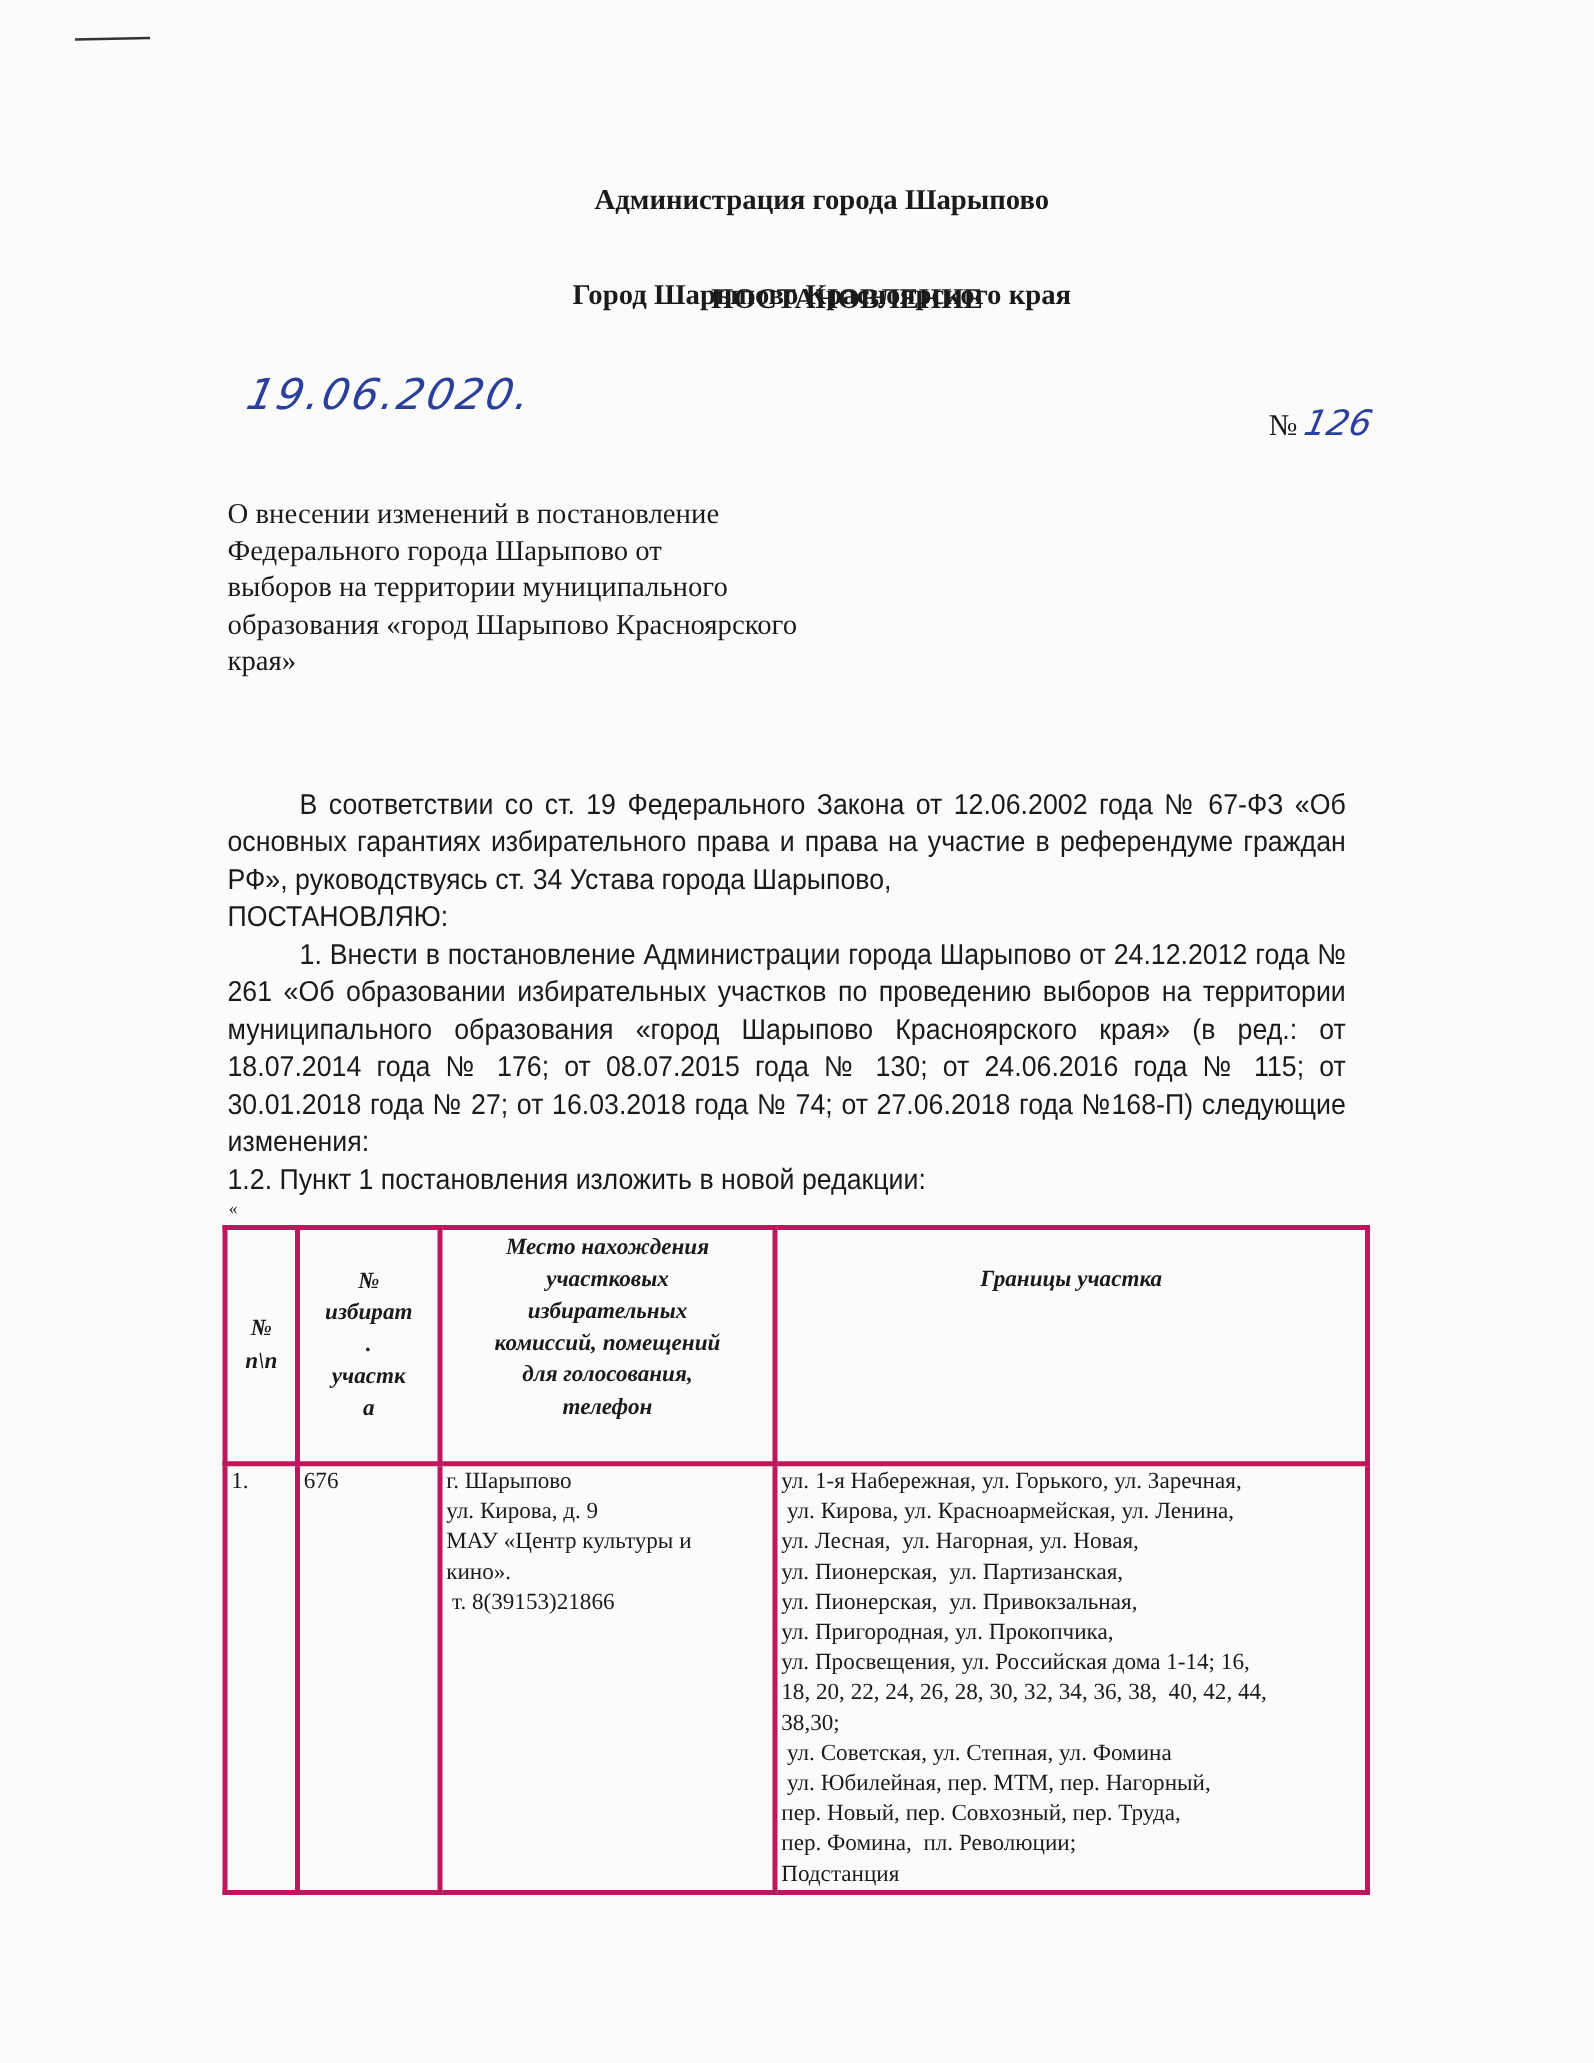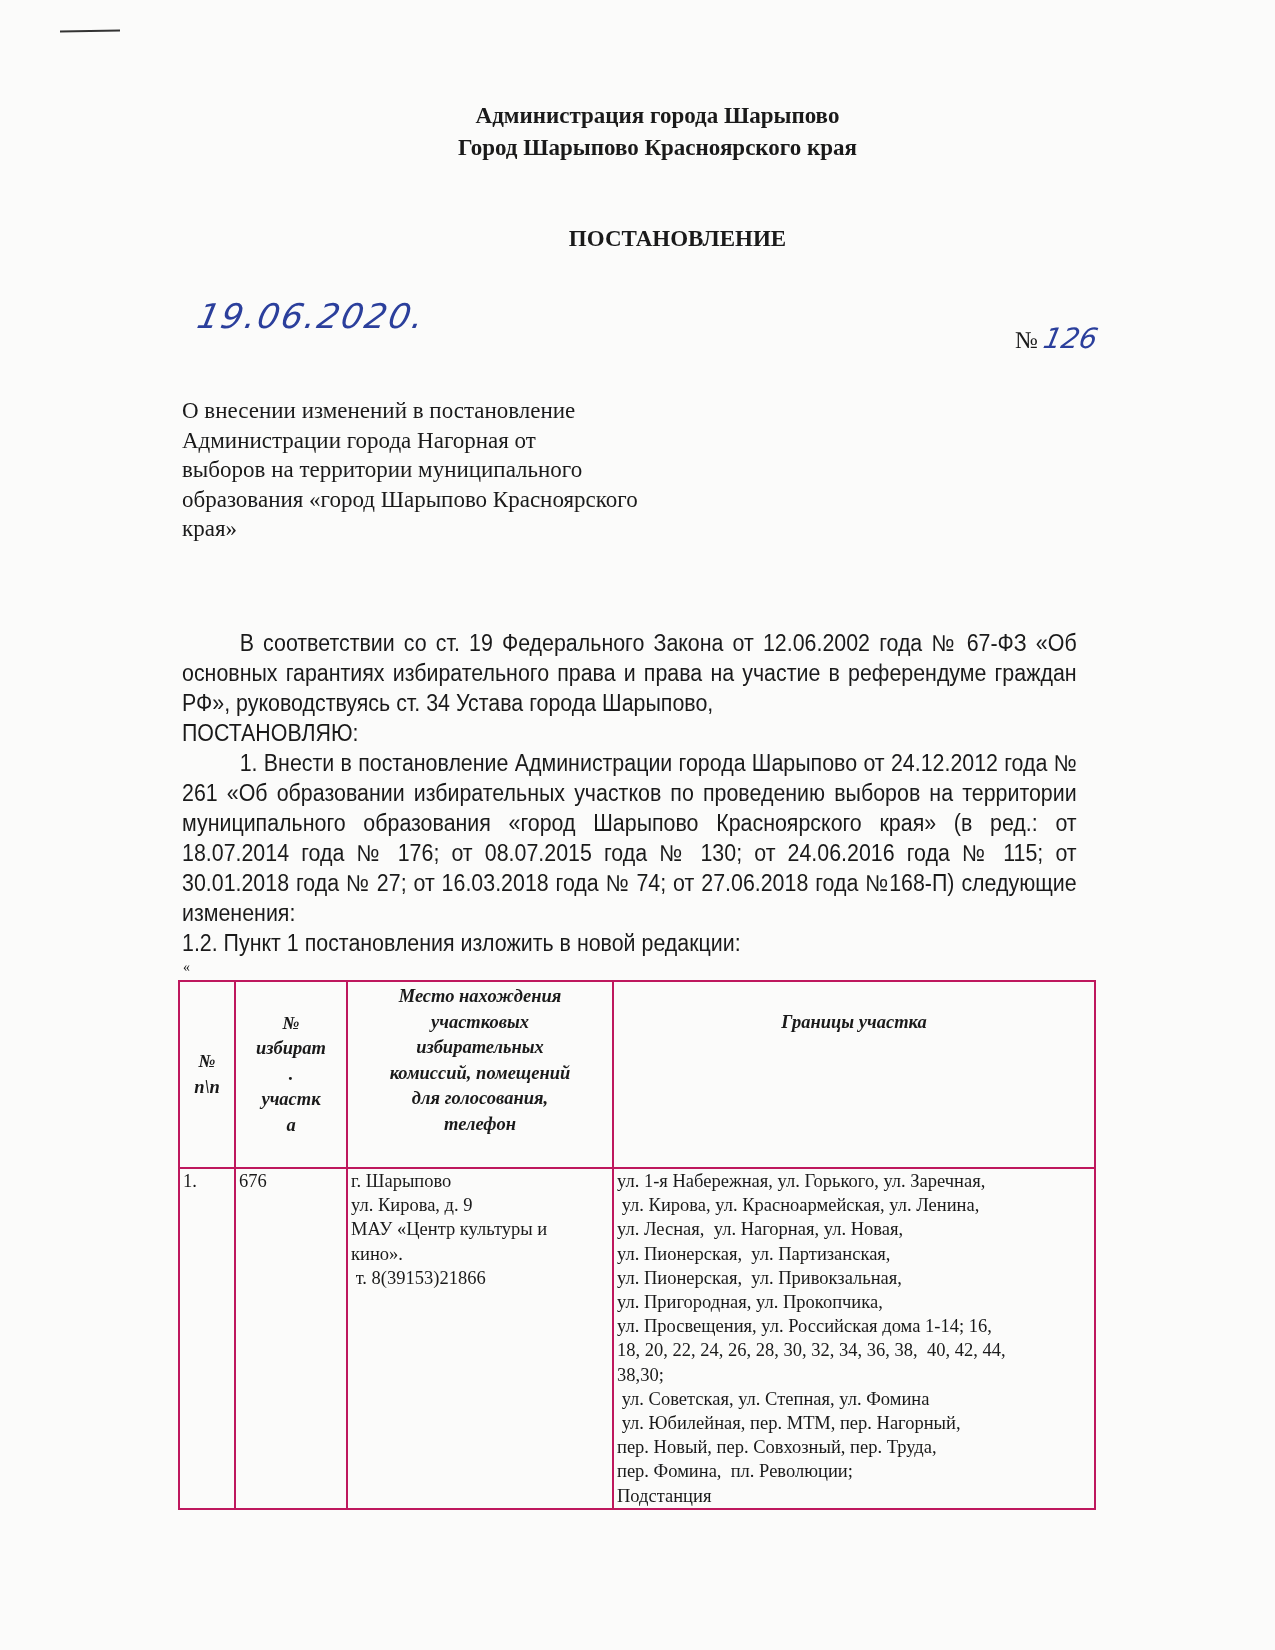--- a/index.html
+++ b/index.html
@@ -10,21 +10,21 @@
     color: #1a1a1a;
   }
   .scan-mark {
     position: absolute; left: 60px; top: 30px; width: 60px; height: 2px;
     background: #333; transform: rotate(-1deg);
   }
   .header {
     position: absolute; left: 0; width: 1275px; text-align: center;
     font-weight: bold; font-size: 23px; line-height: 32px; top: 100px;
   }
-  .header div { margin-left: 40px; }
+  .header div { margin-left: 40px; margin-top: 44px; }
   .doc-type {
     position: absolute; top: 226px; left: 0; width: 1275px; text-align: center;
     font-weight: bold; font-size: 23px; margin-left: 40px;
   }
   .hand {
     font-family: "DejaVu Sans", sans-serif; font-style: italic;
     color: #2b3f9c; font-weight: normal;
   }
   .date-hand {
     position: absolute; left: 198px; top: 296px; font-size: 34px;
@@ -48,21 +48,21 @@
   .body-text p { margin: 0; }
   .indent { text-indent: 62px; }
   .quote-open {
     position: absolute; left: 183px; top: 960px; font-size: 14px;
   }
   table.districts {
     position: absolute; left: 178px; top: 980px; width: 918px;
     border-collapse: collapse; font-size: 18.5px;
   }
   table.districts th, table.districts td {
-    border: 2px solid #be185d; vertical-align: top;
+    border: 4px solid #be185d; vertical-align: top;
   }
   table.districts th {
     font-style: italic; font-weight: bold; text-align: center;
     line-height: 25.5px; padding: 2px 4px; height: 155px;
   }
   table.districts th.th-bounds { vertical-align: top; padding-top: 28px; margin-left: 23px; }
   table.districts th.th-num, table.districts th.th-uchastok { vertical-align: middle; }
   table.districts td { line-height: 24.2px; padding: 0 3px; }
   .col1 { width: 46px; }
   .col2 { width: 102px; }
@@ -82,21 +82,21 @@
 <div class="doc-type">ПОСТАНОВЛЕНИЕ</div>
 
 <div class="date-hand hand">19.06.2020.</div>
 
 <div class="number-row">
   <span>№</span><span class="num-hand hand">126</span>
 </div>
 
 <div class="subject">
   <div>О внесении изменений в постановление</div>
-  <div>Администрации города Нагорная от</div>
+  <div>Федерального города Шарыпово от</div>
   <div>выборов на территории муниципального</div>
   <div>образования «город Шарыпово Красноярского</div>
   <div>края»</div>
 </div>
 
 <div class="body-text p1">
   <p class="indent">В соответствии со ст. 19 Федерального Закона от 12.06.2002 года № 67-ФЗ «Об основных гарантиях избирательного права и права на участие в референдуме граждан РФ», руководствуясь ст. 34 Устава города Шарыпово,</p>
   <p>ПОСТАНОВЛЯЮ:</p>
   <p class="indent">1. Внести в постановление Администрации города Шарыпово от 24.12.2012 года № 261 «Об образовании избирательных участков по проведению выборов на территории муниципального образования «город Шарыпово Красноярского края» (в ред.: от 18.07.2014 года № 176; от 08.07.2015 года № 130; от 24.06.2016 года № 115; от 30.01.2018 года № 27; от 16.03.2018 года № 74; от 27.06.2018 года №168-П) следующие изменения:</p>
   <p>1.2. Пункт 1 постановления изложить в новой редакции:</p>

